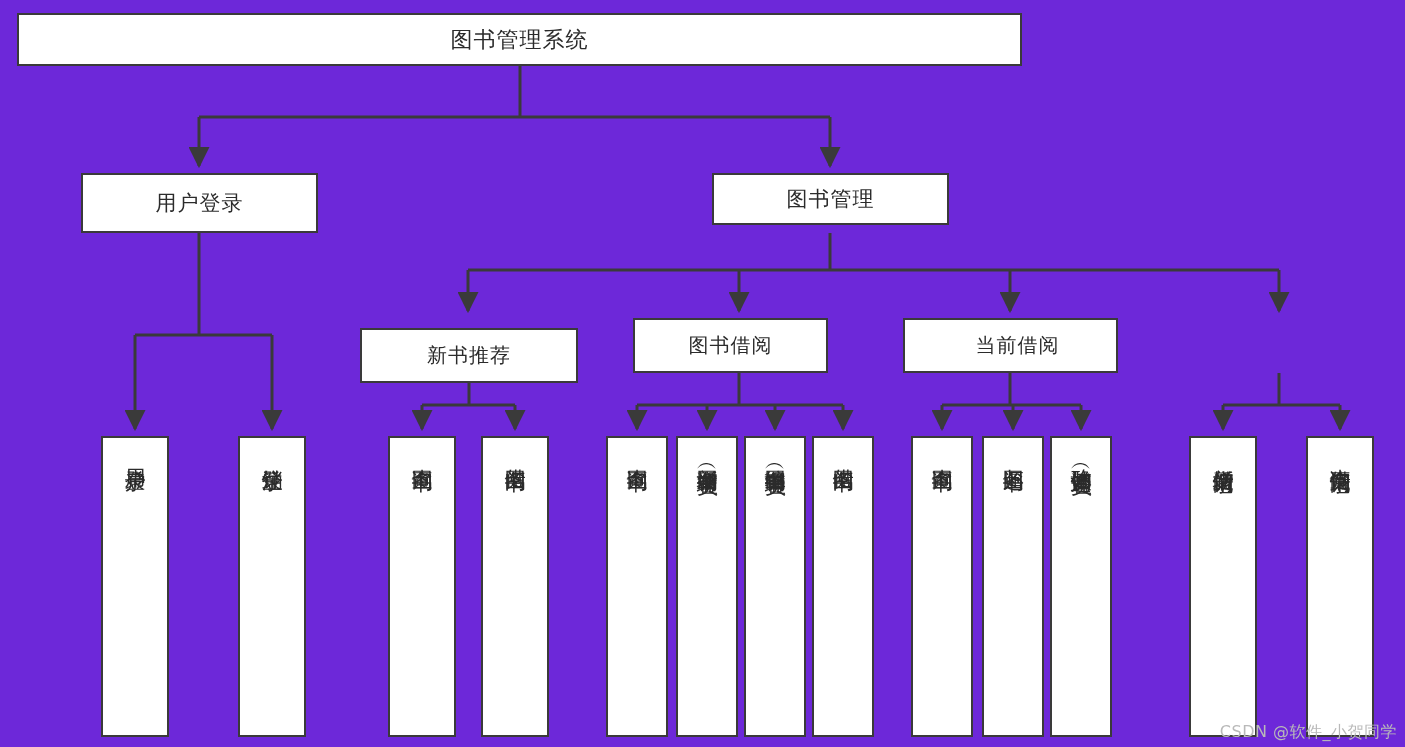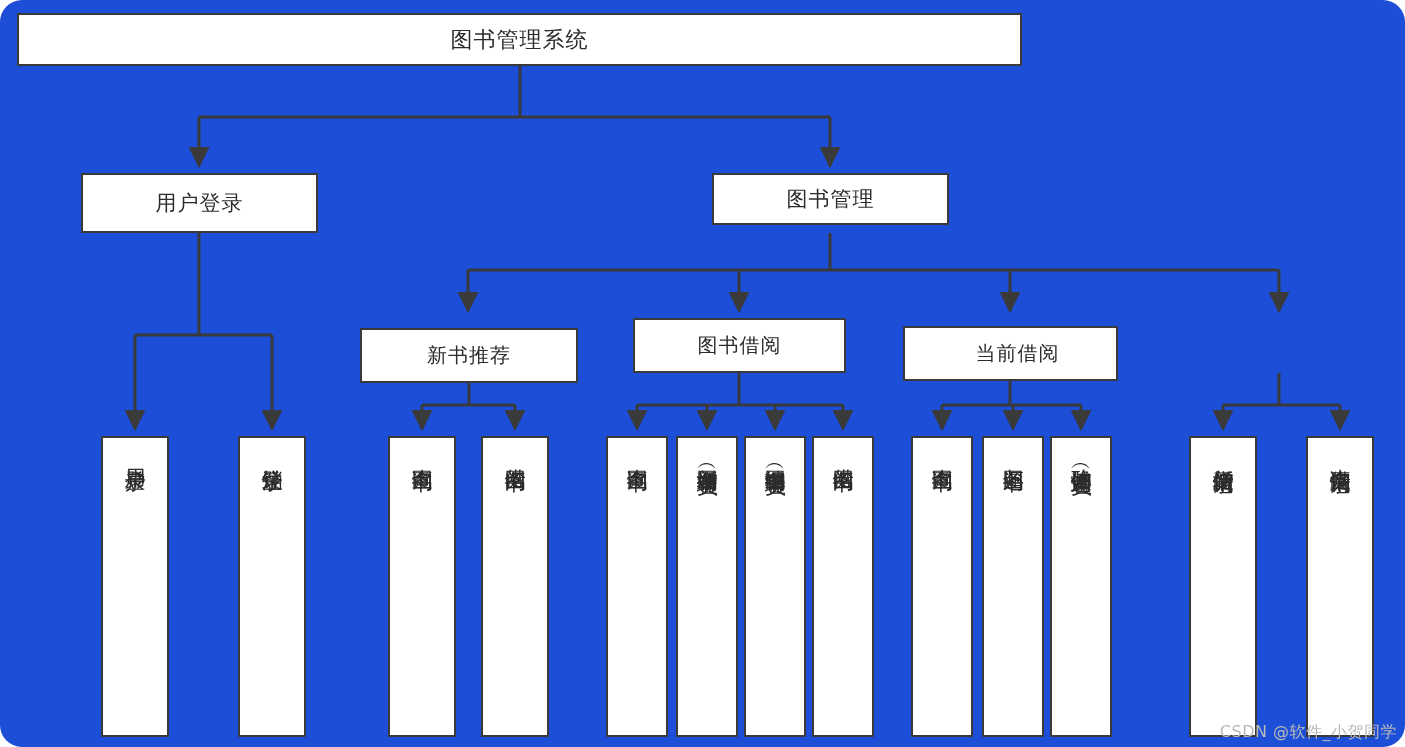--- a/index.html
+++ b/index.html
@@ -7,23 +7,22 @@
     padding: 0;
     background: #ffffff;
   }
   body {
     font-family: "DejaVu Sans", "Liberation Sans", sans-serif;
   }
   #canvas {
     position: relative;
     width: 1405px;
     height: 747px;
-    background: #1d4ed8;
+    background: #6d28d9;
     overflow: hidden;
-    border-radius: 22px;
   }
   #edges {
     position: absolute;
     left: 0;
     top: 0;
     width: 1405px;
     height: 747px;
     pointer-events: none;
   }
   .node {
@@ -138,24 +137,24 @@
   <div class="node level1" id="node-l1-0" style="left: 81px; top: 173px; width: 237px; height: 60px;">
     <span class="htext">用户登录</span>
   </div>
   <div class="node level1" id="node-l1-1" style="left: 712px; top: 173px; width: 237px; height: 52px;">
     <span class="htext">图书管理</span>
   </div>
 
   <div class="node level2" id="node-l2-0" style="left: 360px; top: 328px; width: 218px; height: 55px;">
     <span class="htext">新书推荐</span>
   </div>
-  <div class="node level2" id="node-l2-1" style="left: 633px; top: 318px; width: 213px; height: 55px;">
+  <div class="node level2" id="node-l2-1" style="left: 633px; top: 318px; width: 195px; height: 55px;">
     <span class="htext">图书借阅</span>
   </div>
-  <div class="node level2" id="node-l2-2" style="left: 903px; top: 326px; width: 215px; height: 55px; padding-left: 14px;">
+  <div class="node level2" id="node-l2-2" style="left: 903px; top: 318px; width: 215px; height: 55px; padding-left: 14px;">
     <span class="htext">当前借阅</span>
   </div>
 
   <div class="node leaf" id="node-leaf-0" style="left: 101px; top: 436px; width: 68px; height: 301px;">
     <span class="vtext">用户登录</span>
   </div>
   <div class="node leaf" id="node-leaf-1" style="left: 238px; top: 436px; width: 68px; height: 301px;">
     <span class="vtext">注销登录</span>
   </div>
   <div class="node leaf" id="node-leaf-2" style="left: 388px; top: 436px; width: 68px; height: 301px;">

